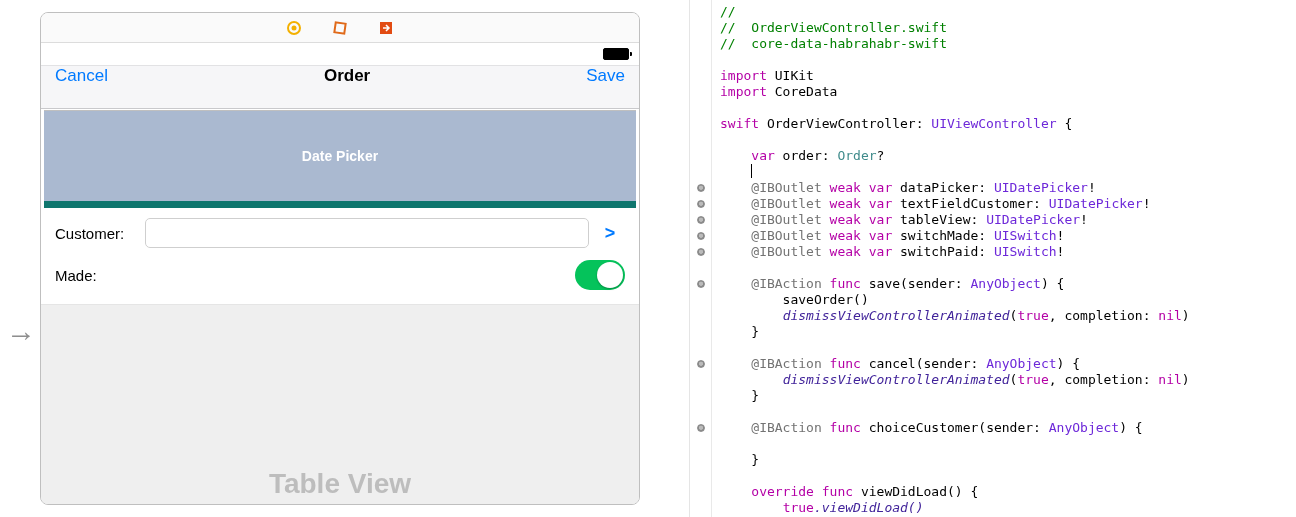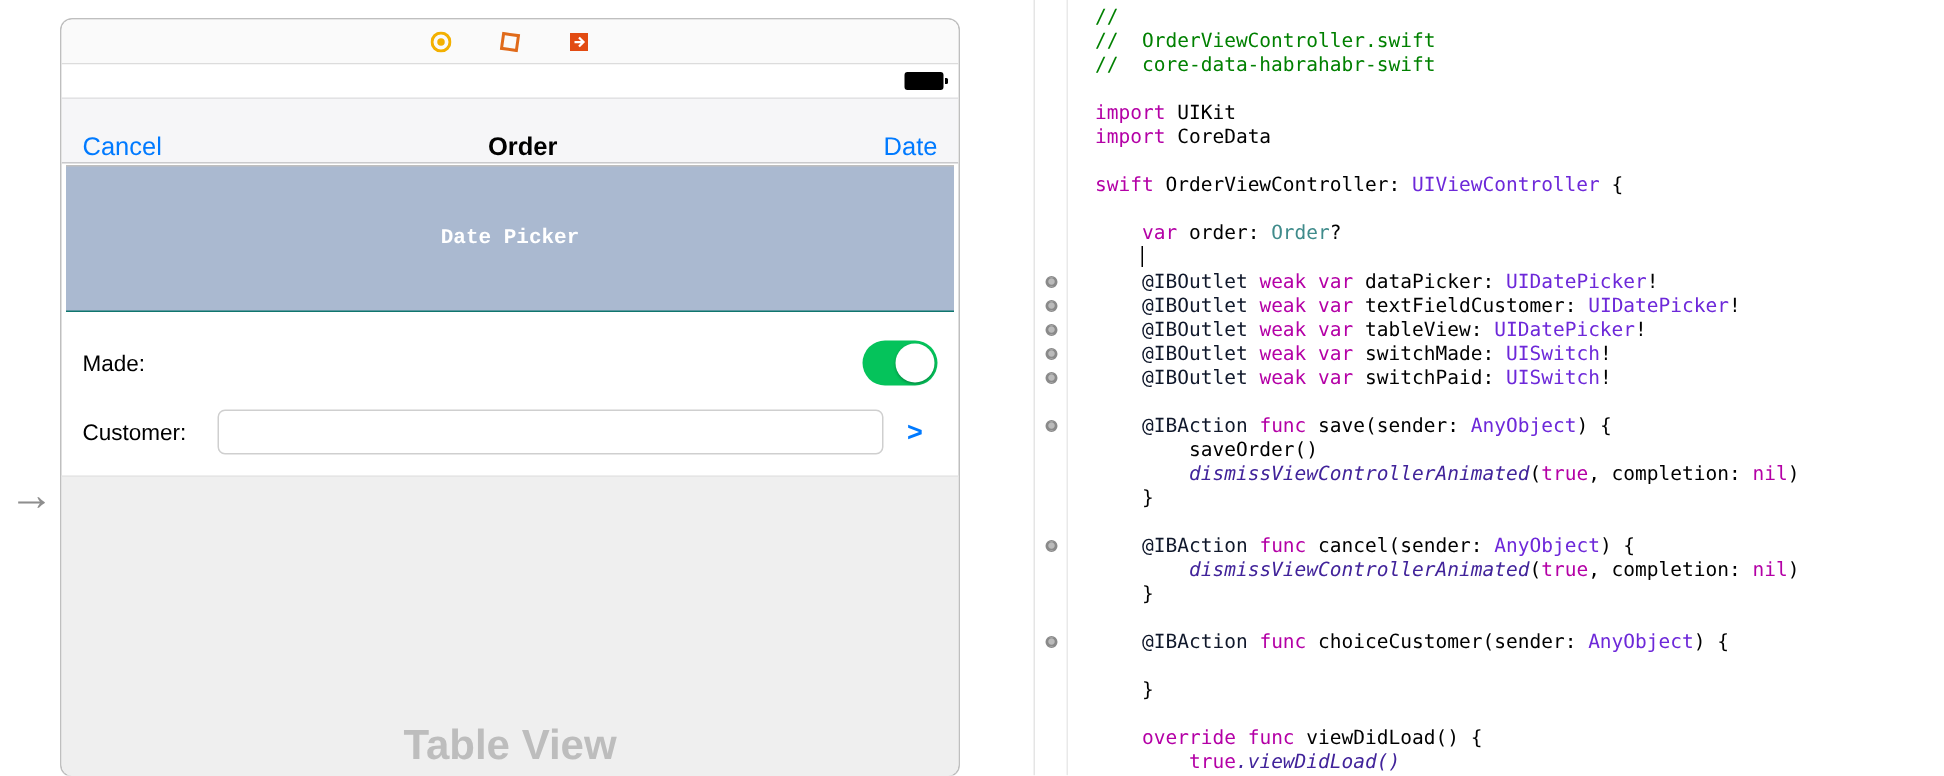--- a/index.html
+++ b/index.html
@@ -77,47 +77,46 @@
     width: 2px; height: 4px;
     background: #000;
     border-radius: 0 1px 1px 0;
   }
   .navbar {
     height: 44px;
     background: #f6f6f8;
     border-top: 1px solid #e2e2e4;
     border-bottom: 1px solid #c9c9cc;
     display: flex;
-    align-items: flex-end;
+    align-items: flex-start;
     justify-content: space-between;
     padding: 0 14px;
   }
   .nav-btn {
     color: #007aff;
     font-size: 17px;
     cursor: pointer;
   }
   .nav-title {
     font-size: 17px;
     font-weight: 600;
     color: #000;
   }
   .datepicker {
-    margin: 1px 3px 13px 3px;
+    margin: 1px 3px 0 3px;
     height: 98px;
     background: #aab9d0;
     display: flex;
     align-items: center;
     justify-content: center;
     color: #fff;
     font-size: 14px;
     font-weight: 600;
-    border-bottom: 1px solid #0f766e;
+    border-bottom: 7px solid #0f766e;
     border-top: 1px solid #bfbfbf;
-    font-family: Liberation Mono, monospace;
   }
   .form-row {
     display: flex;
     align-items: center;
     padding: 6px 14px;
     font-size: 15px;
     color: #000;
   }
   .form-row.customer { padding-top: 10px; padding-bottom: 6px; }
   .form-row .lbl { width: 90px; }
@@ -197,27 +196,26 @@
     border: 1px solid #8a8a8a;
     border-radius: 50%;
     background: #fff;
   }
   .gutter .dot.filled {
     background: radial-gradient(circle at 50% 45%, #bbb 0 40%, #8a8a8a 55%);
   }
   .code {
     padding: 4px 0 0 8px;
     color: #000;
-    margin-left: 10px;
   }
   .c-comment { color: #008000; }
   .c-keyword { color: #b400a6; }
   .c-type    { color: #3f8b8b; }
   .c-uikit   { color: #6d28d9; }
-  .c-attr    { color: #0f172a; }
+  .c-attr    { color: #737373; }
   .c-send    { color: #41239a; font-style: italic; }
   .cursor {
     display: inline-block;
     width: 1px; height: 14px;
     background: #000;
     vertical-align: -2px;
   }
 </style>
 </head>
 <body>
@@ -248,34 +246,34 @@
         </span>
       </div>
 
       <div class="statusbar">
         <div class="battery"></div>
       </div>
 
       <div class="navbar">
         <span class="nav-btn">Cancel</span>
         <span class="nav-title">Order</span>
-        <span class="nav-btn">Date</span>
+        <span class="nav-btn">Save</span>
       </div>
 
       <div class="datepicker">Date Picker</div>
-
-      <div class="form-row">
-        <span class="lbl">Made:</span>
-        <div class="switch"></div>
-      </div>
 
       <div class="form-row customer">
         <span class="lbl">Customer:</span>
         <input type="text" value="" style="">
         <span class="chevron-btn">&gt;</span>
+      </div>
+
+      <div class="form-row">
+        <span class="lbl">Made:</span>
+        <div class="switch"></div>
       </div>
 
 
       <div class="tableview-ph">Table View</div>
     </div>
   </div>
 
   <div class="code-pane">
     <div class="gutter" id="gutter"><div class="m"></div><div class="m"></div><div class="m"></div><div class="m"></div><div class="m"></div><div class="m"></div><div class="m"></div><div class="m"></div><div class="m"></div><div class="m"></div><div class="m"></div><div class="m"><div class="dot filled"></div></div><div class="m"><div class="dot filled"></div></div><div class="m"><div class="dot filled"></div></div><div class="m"><div class="dot filled"></div></div><div class="m"><div class="dot filled"></div></div><div class="m"></div><div class="m"><div class="dot filled"></div></div><div class="m"></div><div class="m"></div><div class="m"></div><div class="m"></div><div class="m"><div class="dot filled"></div></div><div class="m"></div><div class="m"></div><div class="m"></div><div class="m"><div class="dot filled"></div></div><div class="m"></div><div class="m"></div><div class="m"></div><div class="m"></div><div class="m"></div></div>
     <div class="code" id="code"><span class="c-comment">//</span>

